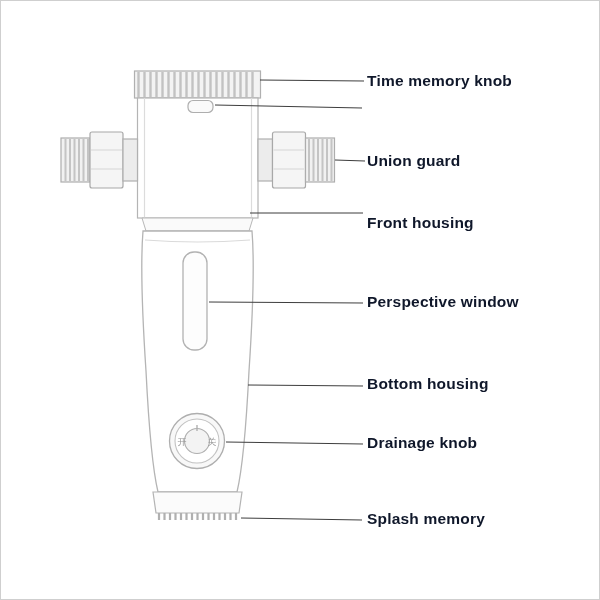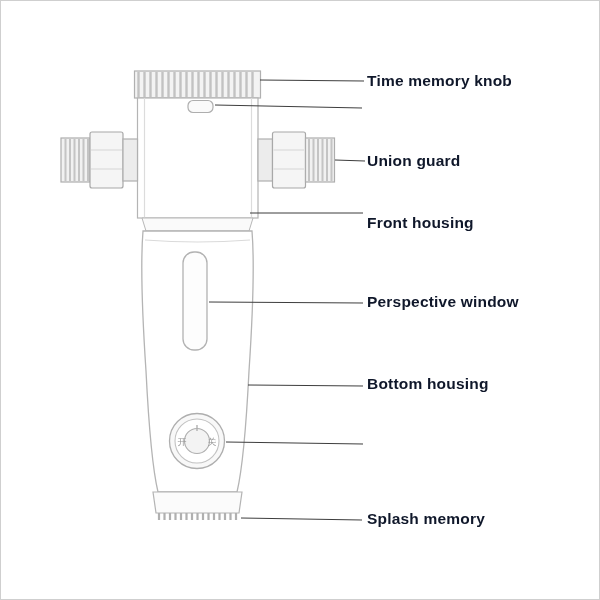--- a/index.html
+++ b/index.html
@@ -98,15 +98,16 @@
       <line x1="225" y1="441" x2="362" y2="443"></line>
       <line x1="240" y1="517" x2="361" y2="519"></line>
     </g>
   </svg>
 
   <div class="label l0">Time memory knob</div>
   <div class="label l2">Union guard</div>
   <div class="label l3">Front housing</div>
   <div class="label l5">Bottom housing</div>
   <div class="label l4">Perspective window</div>
+  <div class="label l6">Drainage knob</div>
   <div class="label l7">Splash memory</div>
 
 </div>
 
 </body></html>

